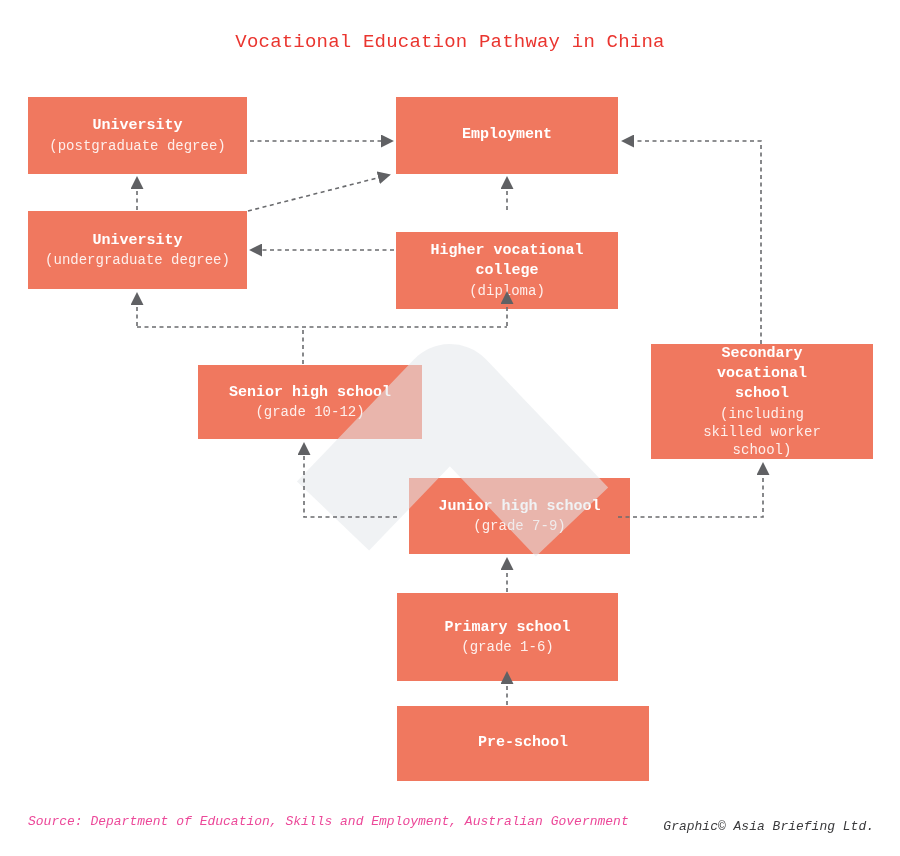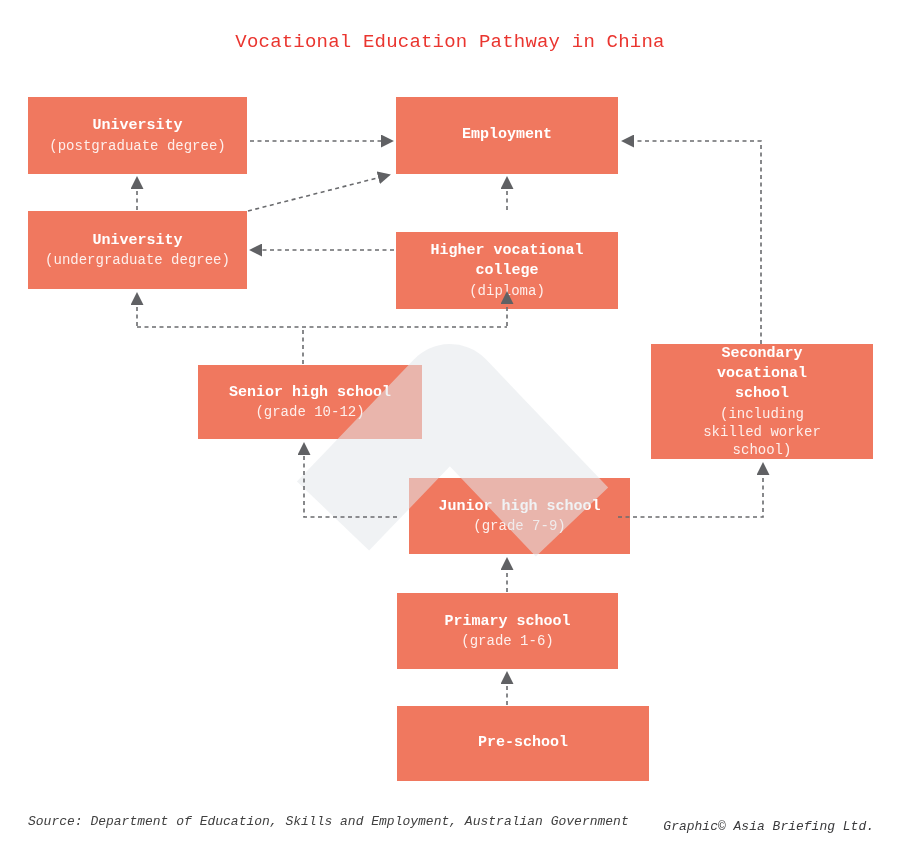--- a/index.html
+++ b/index.html
@@ -43,35 +43,35 @@
   .node--secvoc .node-title{max-width:130px;}
   .node--secvoc .node-sub{max-width:145px;}
   
   .n-postgrad  {left:28px; top:97px;  width:219px;height:77px;}
   .n-employ    {left:396px;top:97px;  width:222px;height:77px;}
   .n-undergrad {left:28px; top:211px; width:219px;height:78px;}
   .n-hvc       {left:396px;top:211px; width:222px;height:77px;margin-top:21px;}
   .n-senior    {left:186px;top:365px; width:224px;height:74px;margin-left:12px;}
   .n-secvoc    {left:651px;top:344px; width:222px;height:115px;}
   .n-junior    {left:397px;top:478px; width:221px;height:76px;margin-left:12px;}
-  .n-primary   {left:397px;top:593px; width:221px;height:76px;}
+  .n-primary   {left:397px;top:593px; width:221px;height:88px;}
   .n-pre      {left:397px;top:706px; width:252px;height:75px;}
   
   .watermark-layer{position:absolute;left:0;top:0;z-index:2;pointer-events:none;}
   .arrow-layer{position:absolute;left:0;top:0;z-index:3;pointer-events:none;}
   
   .edge-label{
     position:absolute;left:180px;top:303px;width:250px;
     text-align:center;
     font-size:13.5px;color:#8a8b8d;
     z-index:3;
   }
   .source-note{
     position:absolute;left:28px;top:814px;
-    font-size:13px;font-style:italic;color:#404040;
+    font-size:13px;font-style:italic;color:#ec4899;
   }
   .credit-note{
     position:absolute;right:26px;top:819px;
     font-size:13px;font-style:italic;color:#3a3a3c;
     text-align:center;
   }
 </style>
 </head>
 <body>
 

